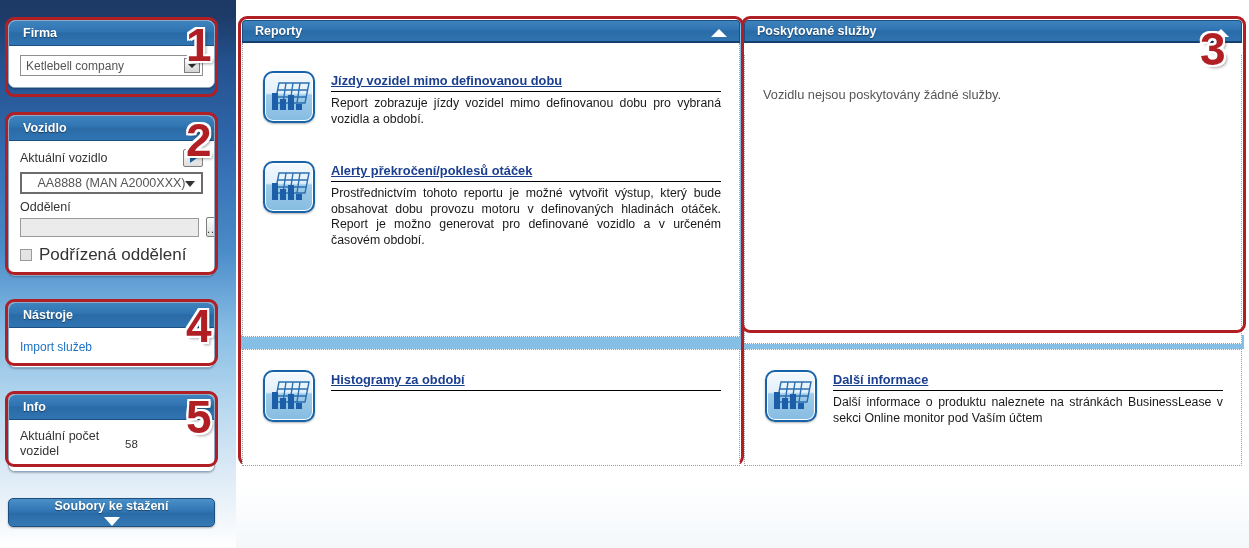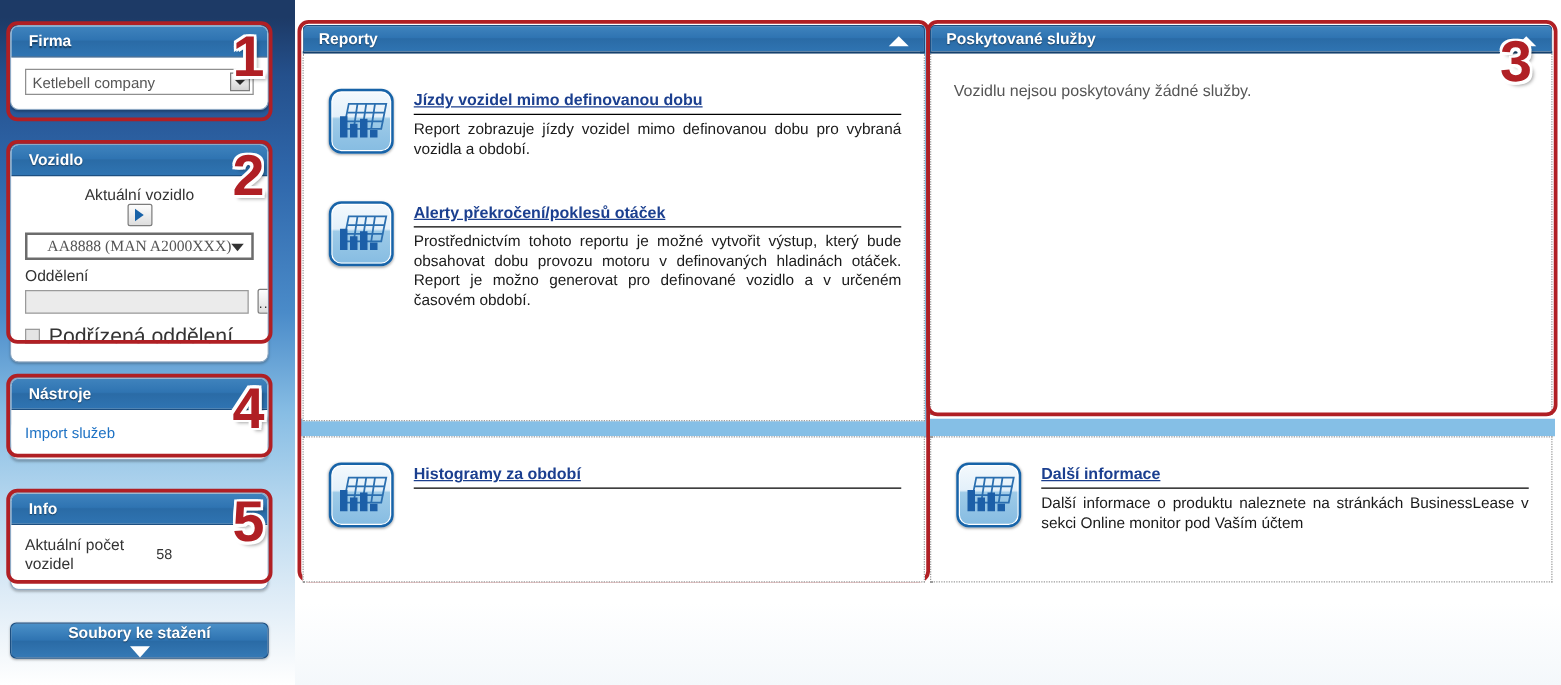--- a/index.html
+++ b/index.html
@@ -110,21 +110,20 @@
   }
 
   .sel2 {
     width: 100%; height: 22px;
     border: 2px solid #6c6c6c;
     background:#fff;
     font-size: 12.5px;
     color: #555;
     display:flex; align-items:center; justify-content:center;
     position: relative;
-    font-family: Liberation Serif, serif;
   }
   .sel2 .caret {
     position:absolute; right: 6px; top: 50%; margin-top:-2px;
     border-left: 5px solid transparent;
     border-right: 5px solid transparent;
     border-top: 6px solid #333;
   }
 
   .lbl { font-size: 12.5px; color: #333; margin-bottom: 3px; }
 
@@ -274,21 +273,21 @@
         </div>
       </div>
     </div>
     <div class="anno-box" style="left:5px; top:17px; width:213px; height:80px;"></div>
     <div class="anno-num" style="left:186px; top:22px;">1</div>
 
     <div class="panel-wrap" style="top:115px;">
       <div class="panel">
         <div class="panel-head">Vozidlo</div>
         <div class="panel-body" style="padding:8px 11px 10px 11px;">
-          <div class="row" style="justify-content:space-between; margin-bottom:5px;flex-direction:column;">
+          <div class="row" style="justify-content:space-between; margin-bottom:5px;">
             <span class="lbl" style="margin-bottom:0;">Aktuální vozidlo</span>
             <span class="play-btn"></span>
           </div>
           <div class="sel2">
             <span>AA8888 (MAN A2000XXX)</span>
             <span class="caret"></span>
           </div>
           <div class="lbl" style="margin-top:6px;">Oddělení</div>
           <div class="row">
             <input class="txtin" type="text" value="" style="">
@@ -397,21 +396,21 @@
 
       </div>
     </div>
     <div class="anno-box" style="left:2px; top:16px; width:506px; height:450px;"></div>
 
     <div class="mpanel" style="left:508px; top:20px; width:498px;">
       <div class="mpanel-head">
         <span>Poskytované služby</span>
         <span class="up-caret"></span>
       </div>
-      <div class="mpanel-body" style="height:289px; padding:22px 18px 0 18px;">
+      <div class="mpanel-body" style="height:289px; padding:32px 18px 0 18px;margin-top:12px;">
         <div class="plain-text">Vozidlu nejsou poskytovány žádné služby.</div>
       </div>
     </div>
     <div class="anno-box" style="left:505px; top:16px; width:505px; height:317px;"></div>
     <div class="anno-num" style="left:964px; top:26px;">3</div>
 
     <div class="mpanel" style="left:6px; top:349px; width:498px;">
       <div class="mpanel-body" style="border-top:1px dotted #9b9b9b; height:117px; padding:20px 18px 0 20px;">
         <div class="report-item">
           <div class="ricon">

